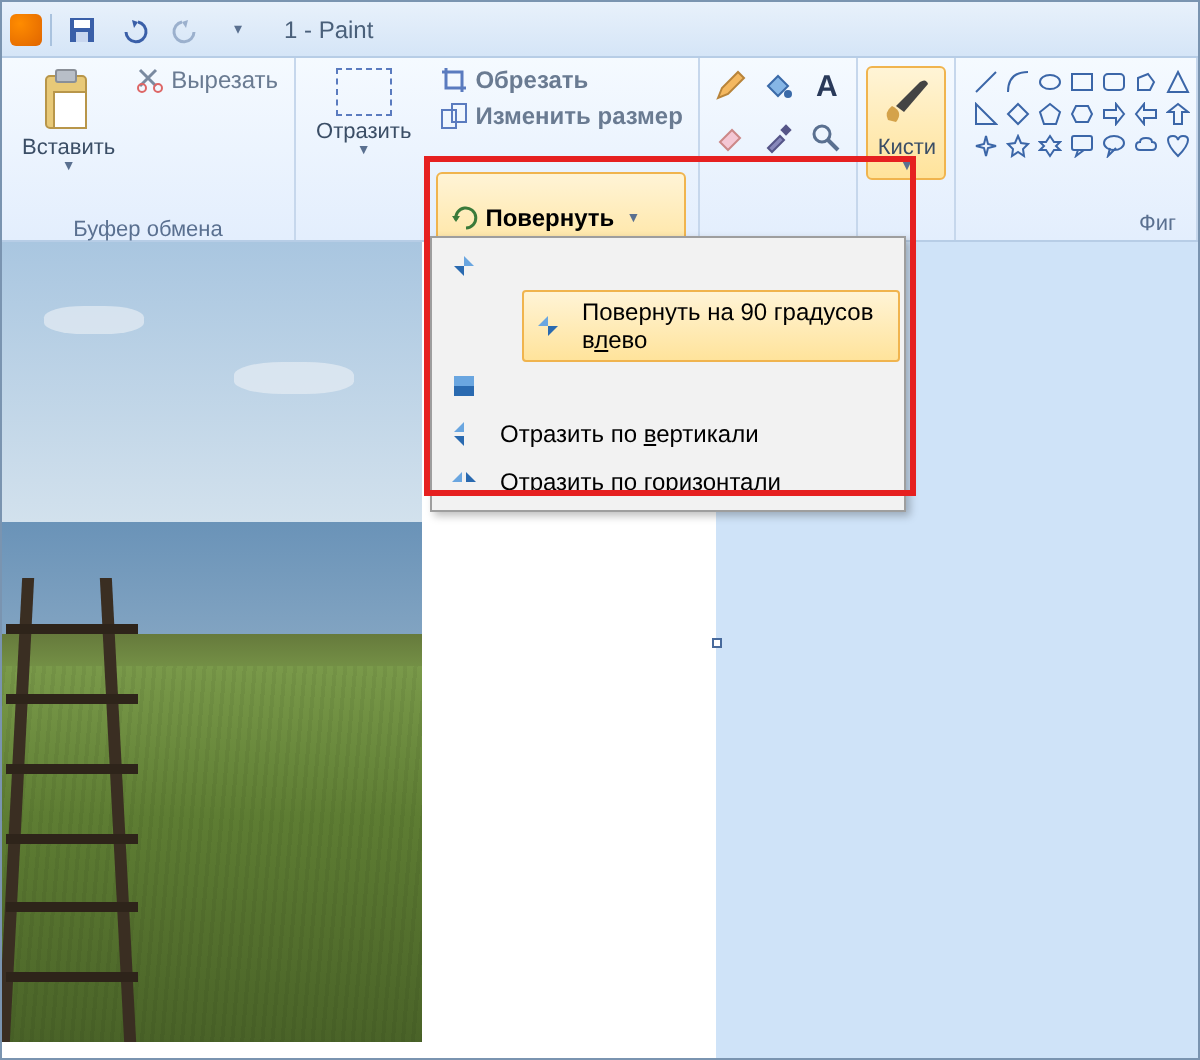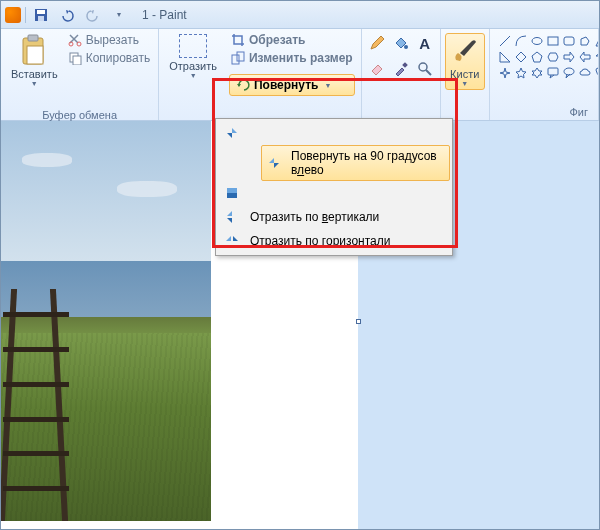--- a/index.html
+++ b/index.html
@@ -17,21 +17,21 @@
   .tab.active { background: #f5faff; border: 1px solid #b7cde6; border-bottom: 1px solid #f5faff; border-radius: 3px 3px 0 0; margin-bottom: -1px; color: #1a5fb4; }
   .ribbon { height: 92px; background: linear-gradient(to bottom, #f5faff, #e3eefd); display: flex; border-bottom: 1px solid #b7cde6; }
   .group { border-right: 1px solid #c6d7ec; padding: 3px 6px 2px 6px; display: flex; flex-direction: column; justify-content: space-between; }
   .group-label { text-align: center; color: #5a7090; font-size: 11px; margin-top: 20px; }
   .group-body { display: flex; align-items: flex-start; }
   .big-btn { display: flex; flex-direction: column; align-items: center; padding: 2px 4px; border-radius: 3px; cursor: pointer; }
   .big-btn .lbl { margin-top: 2px; color: #3b4e66; text-align: center; font-size: 11px; }
   .small-btns { display: flex; flex-direction: column; gap: 2px; margin-left: 4px; }
   .small-btn { display: flex; align-items: center; gap: 4px; padding: 1px 2px; color: #6a7b92; font-size: 11px; cursor: pointer; }
   .sel-icon { width: 28px; height: 24px; border: 1px dashed #5a7bbf; }
-  .rotate-btn { display: flex; align-items: center; gap: 4px; padding: 3px 6px; border: 1px solid #f0b44e; background: linear-gradient(to bottom, #fff4d6, #ffe39b); border-radius: 3px; cursor: pointer; margin-top: 6px; }
+  .rotate-btn { display: flex; align-items: center; gap: 4px; padding: 15px 6px; border: 1px solid #f0b44e; background: linear-gradient(to bottom, #fff4d6, #ffe39b); border-radius: 3px; cursor: pointer; margin-top: 18px; }
   .rotate-btn .arrow { font-size: 7px; color: #5a7090; margin-left: 2px;}
   .brush-icon { width: 30px; height: 30px; }
   .brush-btn { background: linear-gradient(to bottom, #fff4d6, #ffe39b); border: 1px solid #f0b44e; border-radius: 3px; padding: 2px 4px; }
   .shapes { display: grid; grid-template-columns: repeat(7, 14px); grid-auto-rows: 14px; gap: 2px; padding: 2px; }
   .shape { width: 14px; height: 14px; display: flex; align-items: center; justify-content: center; color: #3b66a8; }
   .tool-row { display: flex; gap: 2px; }
   .tool { width: 22px; height: 22px; display: flex; align-items: center; justify-content: center; border-radius: 2px; }
   .canvas-area { flex: 1; display: flex; background: #cfe3f8; overflow: hidden; position: relative; }
   .canvas { width: 357px; height: 100%; background: #fff; position: relative; }
   .photo { width: 210px; height: 400px; position: relative; overflow: hidden; }
@@ -105,27 +105,20 @@
         </div>
         <div class="small-btns">
           <div class="small-btn">
             <svg width="14" height="14">
                 <path d="M2 2 L10 10 M10 2 L2 10" stroke="#7a8aa0" stroke-width="1.5"></path>
                 <circle cx="3" cy="11" r="2" fill="none" stroke="#d66"></circle>
                 <circle cx="11" cy="11" r="2" fill="none" stroke="#d66"></circle>
               </svg>
             <span>Вырезать</span>
           </div>
-          <div class="small-btn">
-            <svg width="14" height="14">
-                <rect x="2" y="2" width="8" height="9" fill="#fff" stroke="#7a8aa0"></rect>
-                <rect x="5" y="5" width="8" height="9" fill="#fff" stroke="#7a8aa0"></rect>
-              </svg>
-            <span>Копировать</span>
-          </div>
         </div>
       </div>
       <div class="group-label">Буфер обмена</div>
     </div>
 
     <div class="group">
       <div class="group-body">
         <div class="big-btn">
           <div class="sel-icon"></div>
           <span class="lbl">Отразить</span>

